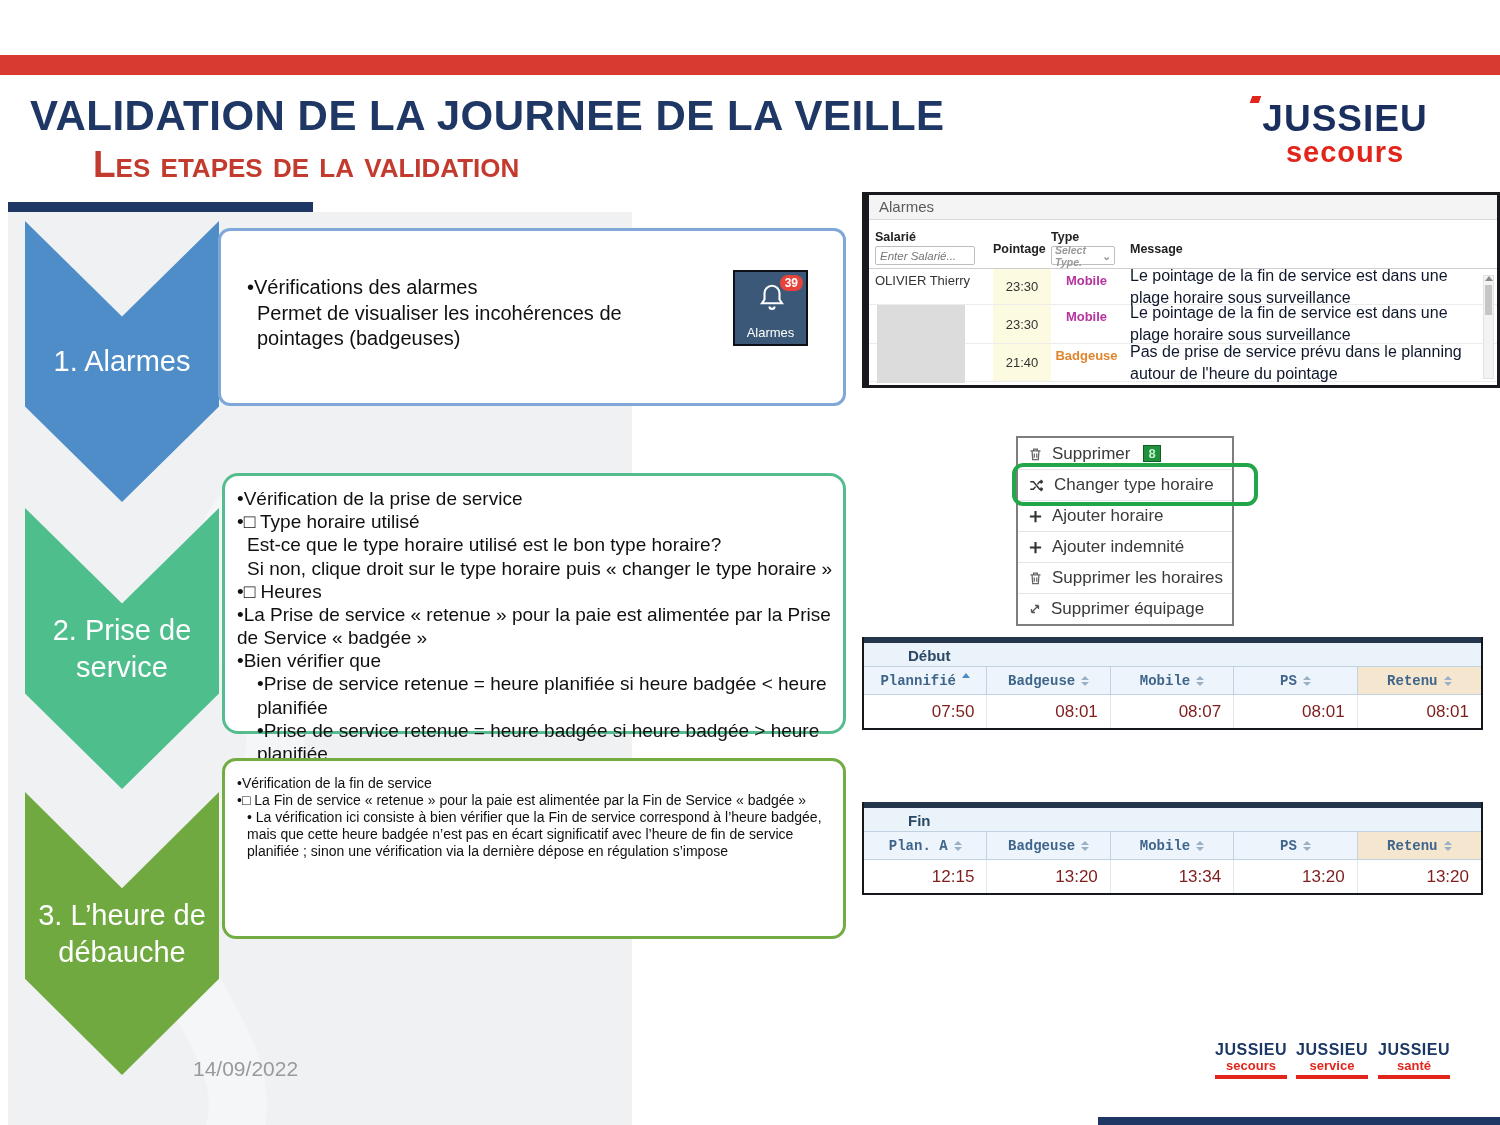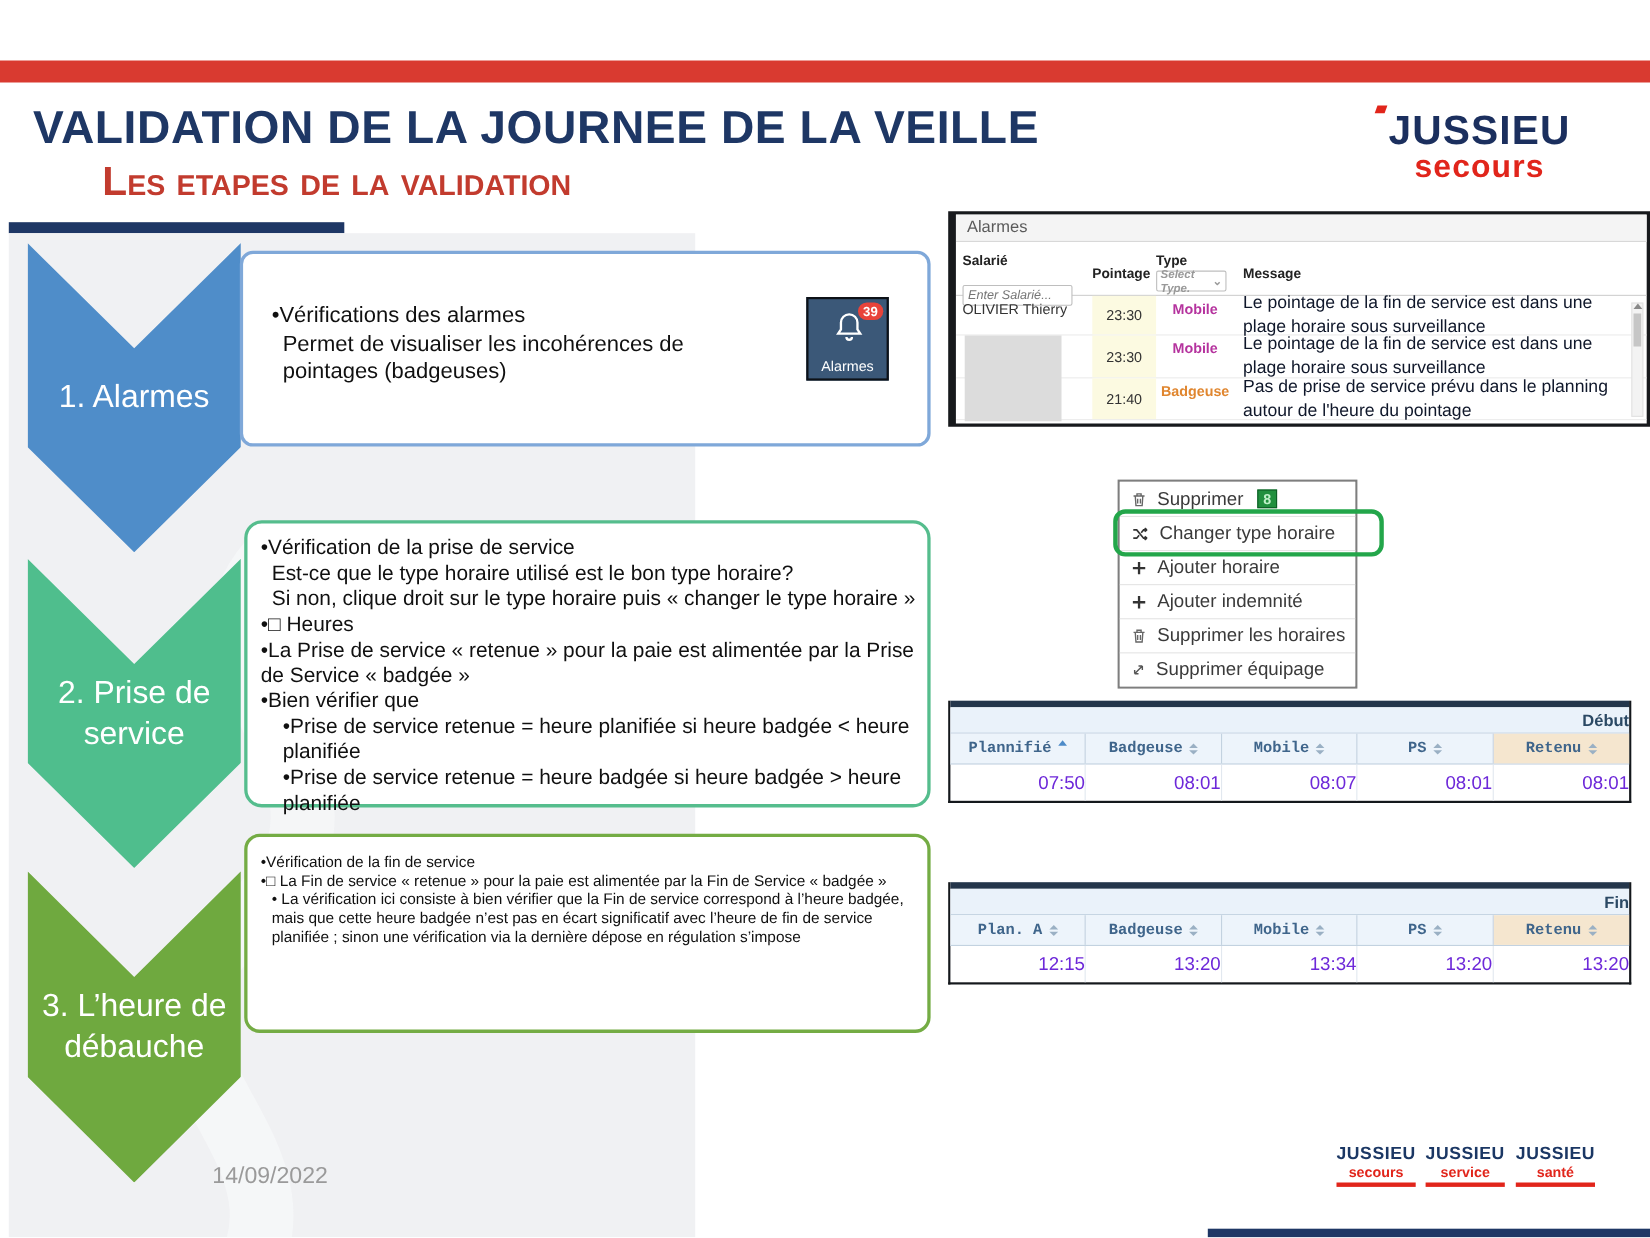--- a/index.html
+++ b/index.html
@@ -45,21 +45,21 @@
   .alarm-label { position:absolute; bottom:4px; width:100%; text-align:center; color:#fff; font-size:13px; }
 
   
   .alarms { position:absolute; left:862px; top:192px; width:638px; height:196px; background:#fff; border:3px solid #17191C; border-left-width:7px; overflow:hidden; }
   .alarms-title { height:25px; background:#F4F4F4; border-bottom:1px solid #D8D8D8; color:#5A5A5A; font-size:15px; padding:3px 0 0 10px; }
   .a-head { display:flex; height:40px; margin-top:9px; border-bottom:1px solid #CFCFCF; font-weight:bold; font-size:12.5px; color:#222; }
   .a-c1 { width:124px; padding:1px 0 0 6px; }
   .a-c2 { width:58px; display:flex; align-items:center; }
   .a-c3 { width:71px; padding-top:1px; }
   .a-c4 { flex:1; display:flex; align-items:center; padding-left:8px; }
-  .a-input { width:100px; height:19px; margin-top:15px; border:1px solid #BEBEBE; border-radius:2px; font-size:11.5px; font-style:italic; color:#999; padding:0 4px; font-family:"Liberation Sans",sans-serif; }
+  .a-input { width:100px; height:19px; margin-top:2px; border:1px solid #BEBEBE; border-radius:2px; font-size:11.5px; font-style:italic; color:#999; padding:0 4px; font-family:"Liberation Sans",sans-serif; }
   .a-select { width:64px; height:19px; margin-top:2px; border:1px solid #BEBEBE; border-radius:2px; font-size:10.5px; font-style:italic; color:#999; display:flex; align-items:center; justify-content:space-between; padding:0 3px; }
   .a-row { display:flex; border-bottom:1px solid #ECECEC; font-size:13px; color:#333; }
   .a-row .a-c1 { padding-top:4px; }
   .a-row .a-c2 { background:#FCFAE1; justify-content:center; }
   .a-row .a-c3 { display:flex; align-items:flex-start; justify-content:center; padding-top:4px; font-weight:bold; }
   .a-row .a-c4 { font-size:16px; color:#0f172a; line-height:1.35; align-items:center; padding-right:26px; }
   .r1 { height:36px; } .r2 { height:39px; } .r3 { height:38px; }
   .type-mobile { color:#B5339E; } .type-badgeuse { color:#E0862F; }
   .redaction { position:absolute; left:8px; top:110px; width:88px; height:78px; background:#DCDCDC; }
   .sb { position:absolute; right:3px; top:80px; width:11px; height:104px; background:#F3F3F3; border:1px solid #E2E2E2; }
@@ -69,27 +69,27 @@
   
   .menu { position:absolute; left:1016px; top:436px; width:218px; height:190px; background:#fff; border:2px solid #7E7E7E; display:grid; grid-auto-rows:1fr; }
   .menu-item { display:flex; align-items:center; gap:9px; padding-left:10px; font-size:17px; color:#3A3A3A; border-top:1px solid #E4E4E4; cursor:pointer; background:#fff;text-align:right; }
   .menu-item:first-child { border-top:none; }
   .menu-badge { background:#21903E; border:1px solid #0E5E26; color:#BFF0C8; font-size:13px; font-weight:bold; padding:0 4px; margin-left:4px; }
   .ring { position:absolute; left:1012px; top:463px; width:246px; height:43px; border:4px solid #23A64A; border-radius:11px; z-index:6; pointer-events:none; }
 
   
   .stable { position:absolute; left:862px; width:621px; background:#fff; border:2px solid #14181C; border-top:none; }
   .st-topbar { height:6px; background:#24364B; }
-  .st-caption { height:24px; background:#EAF2FA; border-bottom:1px solid #C3D2E0; text-align:right; font-weight:bold; font-size:15px; color:#2B4964; padding-top:4px; }
+  .st-caption { height:24px; background:#EAF2FA; border-bottom:1px solid #C3D2E0; text-align:left; font-weight:bold; font-size:15px; color:#2B4964; padding-top:4px;padding-left:44px; }
   .st-head { display:grid; grid-template-columns:repeat(5,1fr); height:28px; background:#EDF4FB; border-bottom:1px solid #C3D2E0;font-family:Liberation Mono, monospace; }
   .hcell { display:flex; align-items:center; justify-content:center; font-weight:bold; font-size:14px; color:#3F658B; border-right:1px solid #C3D2E0; cursor:pointer; }
   .hcell:last-child { border-right:none; }
   .hcell.retenu { background:#F5E6CF; }
   .st-row { display:grid; grid-template-columns:repeat(5,1fr); height:33px; }
-  .vcell { display:flex; align-items:center; justify-content:flex-end; padding-right:0; font-size:17px; color:#6d28d9; border-right:1px solid #E2E8EF; }
+  .vcell { display:flex; align-items:center; justify-content:flex-end; padding-right:12px; font-size:17px; color:#7f1d1d; border-right:1px solid #E2E8EF; }
   .vcell:last-child { border-right:none; }
   .sorts { display:inline-flex; flex-direction:column; gap:2px; margin-left:6px; }
   .sorts i { width:0; height:0; border-left:4px solid transparent; border-right:4px solid transparent; }
   .sorts .up { border-bottom:4px solid #9AB0C4; }
   .sorts .down { border-top:4px solid #9AB0C4; }
   .asc { width:0; height:0; border-left:4px solid transparent; border-right:4px solid transparent; border-bottom:5px solid #4D8BC8; margin-left:6px; align-self:flex-start; margin-top:6px; }
 
   
   .date { position:absolute; left:193px; top:1057px; font-size:21px; color:#9A9A9A; }
   .blogo { position:absolute; top:1042px; width:72px; text-align:center; }
@@ -139,20 +139,21 @@
     <svg width="30" height="32" viewBox="0 0 24 24">
       <path d="M12 3a6 6 0 0 0-6 6v5l-2 3h16l-2-3V9a6 6 0 0 0-6-6z" fill="none" stroke="#fff" stroke-width="1.7"></path>
       <path d="M10 19.5a2 2 0 0 0 4 0" fill="none" stroke="#fff" stroke-width="1.7"></path>
     </svg>
     <span class="alarm-badge">39</span>
     <span class="alarm-label">Alarmes</span>
   </div>
 
   <div class="tbox box2">
     <p class="bl">•Vérification de la prise de service</p>
+    <p class="bl">•□ Type horaire utilisé</p>
     <p class="bl ind">Est-ce que le type horaire utilisé est le bon type horaire?</p>
     <p class="bl ind">Si non, clique droit sur le type horaire puis « changer le type horaire »</p>
     <p class="bl">•□ Heures</p>
     <p class="bl">•La Prise de service « retenue » pour la paie est alimentée par la Prise de Service « badgée »</p>
     <p class="bl">•Bien vérifier que</p>
     <p class="bl ind2">•Prise de service retenue = heure planifiée si heure badgée &lt; heure planifiée</p>
     <p class="bl ind2">•Prise de service retenue = heure badgée si heure badgée &gt; heure planifiée</p>
   </div>
 
   <div class="tbox box3">

